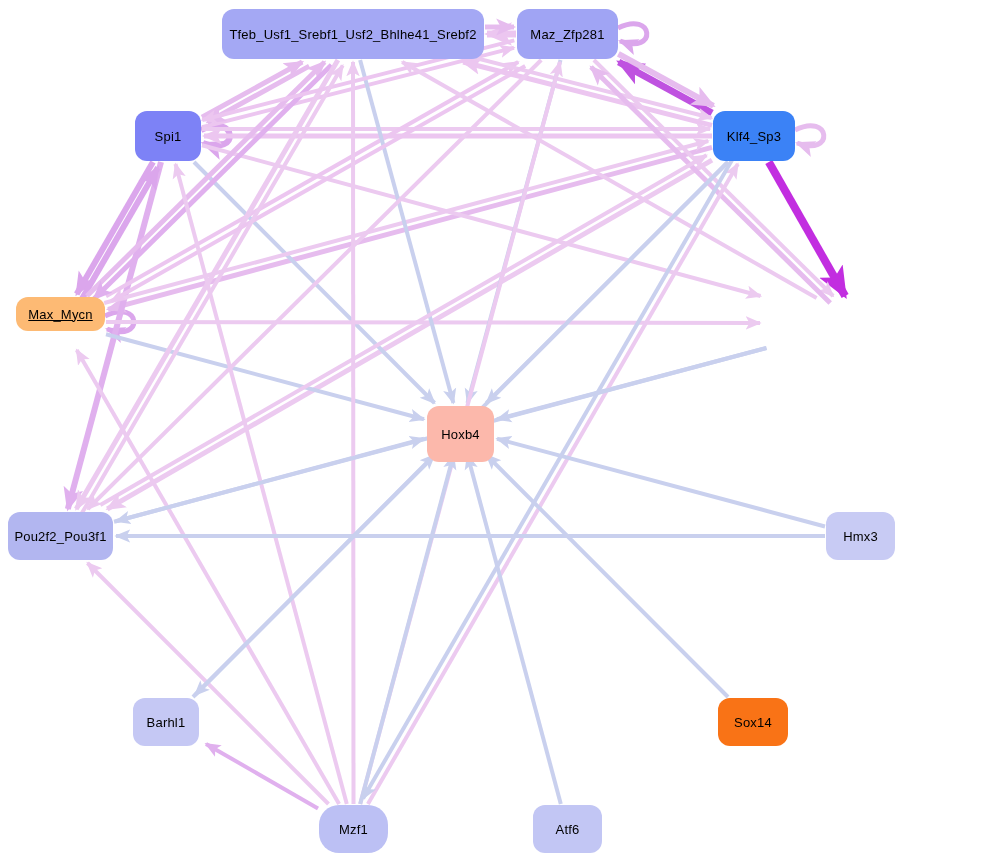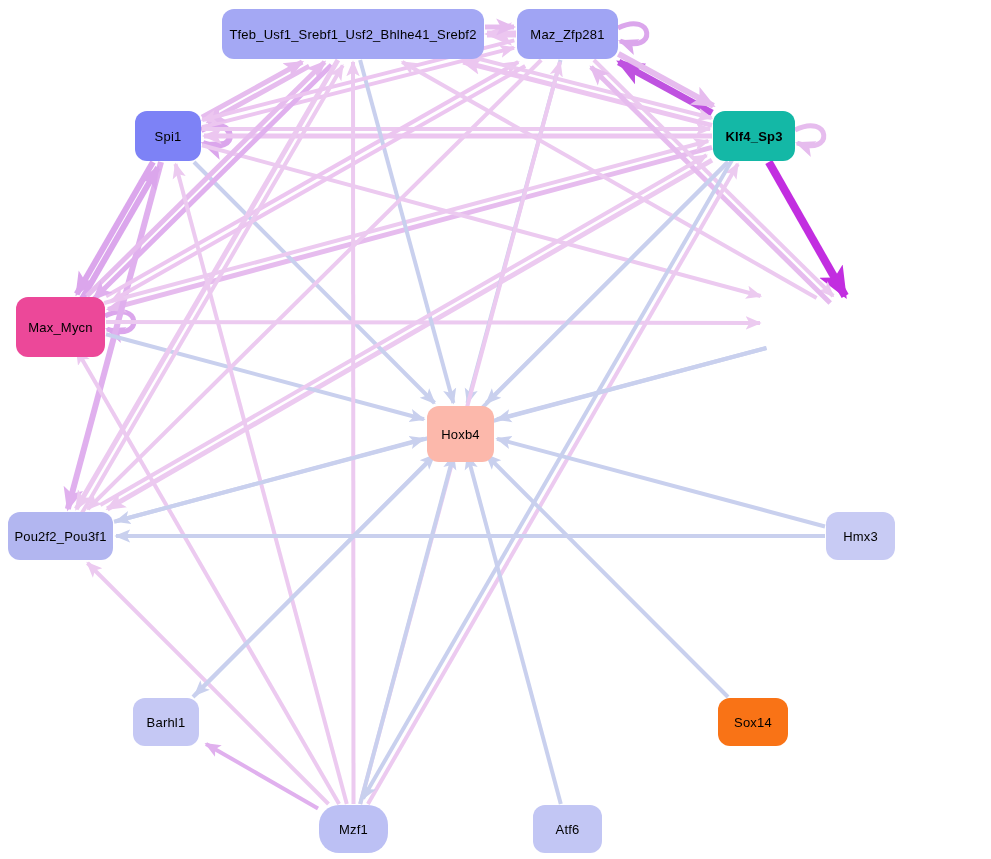--- a/index.html
+++ b/index.html
@@ -142,24 +142,24 @@
   <div id="node-layer">
       <div class="node" style="left: 222px; top: 9px; width: 262px; height: 50px; background: rgb(164, 168, 244); color: rgb(0, 0, 0);">
         <span class="node-label">Tfeb_Usf1_Srebf1_Usf2_Bhlhe41_Srebf2</span>
       </div>
       <div class="node" style="left: 517px; top: 9px; width: 101px; height: 50px; background: rgb(160, 164, 244); color: rgb(0, 0, 0);">
         <span class="node-label">Maz_Zfp281</span>
       </div>
       <div class="node" style="left: 135px; top: 111px; width: 66px; height: 50px; background: rgb(125, 130, 246); color: rgb(0, 0, 0);">
         <span class="node-label">Spi1</span>
       </div>
-      <div class="node" style="left: 713px; top: 111px; width: 82px; height: 50px; background: #14b8a6; color: rgb(0, 0, 0); font-weight: bold;">
+      <div class="node" style="left: 713px; top: 111px; width: 82px; height: 50px; background: #3b82f6; color: rgb(0, 0, 0);">
         <span class="node-label">Klf4_Sp3</span>
       </div>
-      <div class="node" style="left: 16px; top: 297px; width: 89px; height: 60px; background: #ec4899; color: rgb(0, 0, 0);">
+      <div class="node" style="left: 16px; top: 297px; width: 89px; height: 34px; background: #fdba74; color: rgb(0, 0, 0); text-decoration: underline;">
         <span class="node-label">Max_Mycn</span>
       </div>
       <div class="node" style="left: 427px; top: 406px; width: 67px; height: 56px; background: rgb(252, 184, 171); color: rgb(0, 0, 0);">
         <span class="node-label">Hoxb4</span>
       </div>
       <div class="node" style="left: 8px; top: 512px; width: 105px; height: 48px; background: rgb(178, 182, 240); color: rgb(0, 0, 0);">
         <span class="node-label">Pou2f2_Pou3f1</span>
       </div>
       <div class="node" style="left: 826px; top: 512px; width: 69px; height: 48px; background: rgb(200, 203, 244); color: rgb(0, 0, 0);">
         <span class="node-label">Hmx3</span>

